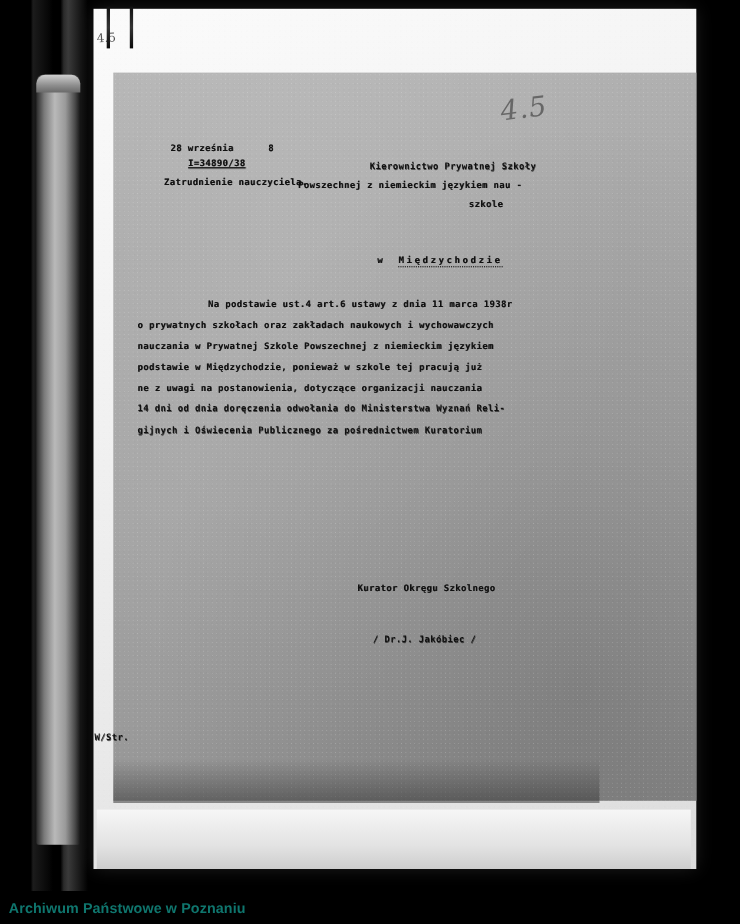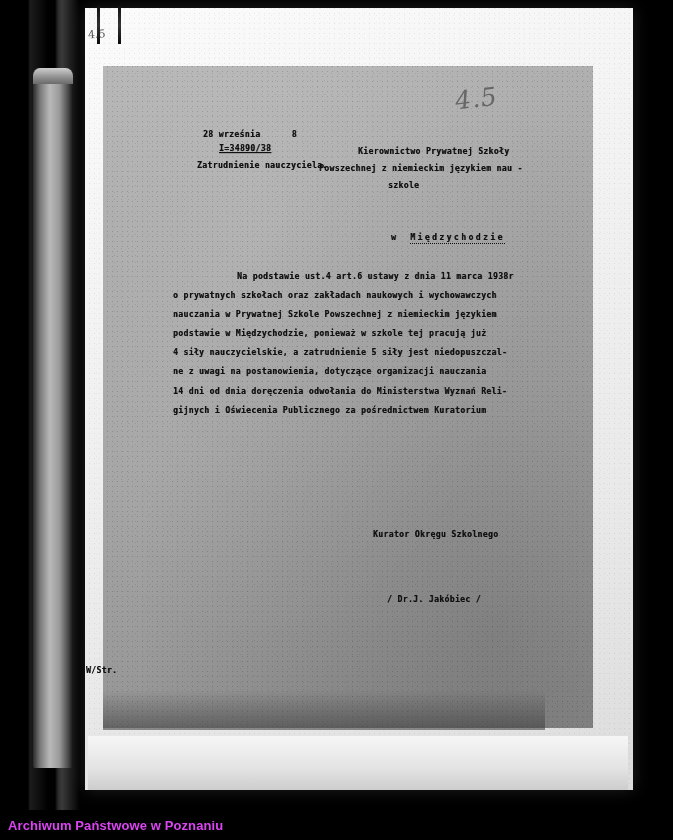--- a/index.html
+++ b/index.html
@@ -63,28 +63,27 @@
     position: absolute;
     left: 88px; top: 736px;
     width: 540px; height: 54px;
     background: linear-gradient(180deg, #f6f6f6, #e3e3e3 60%, #cdcdcd);
   }
 
   
   .document {
     position: absolute;
     left: 103px; top: 66px;
-    width: 442px; height: 662px;
+    width: 530px; height: 662px;
     background:
       radial-gradient(ellipse at 30% 20%, rgba(255,255,255,0.10), rgba(0,0,0,0) 60%),
       radial-gradient(ellipse at 80% 85%, rgba(0,0,0,0.16), rgba(0,0,0,0) 65%),
       linear-gradient(172deg, #b4b4b4 0%, #ababab 22%, #a5a5a5 55%, #9b9b9b 80%, #8f8f8f 100%);
     color: #121212;
     overflow: hidden;
-    padding-left: 48px;
   }
   
   .document::before,
   .backing-sheet::before {
     content: "";
     position: absolute;
     inset: 0;
     pointer-events: none;
     opacity: 0.40;
     background-image:
@@ -115,21 +114,21 @@
   }
   .tw.bold { font-weight: bold; }
 
   
   .hdr-left { position: absolute; left: 46px; top: 64px; }
   .hdr-left .l1 { position: relative; left: 6px; }
   .hdr-left .l2 { position: relative; left: 22px; margin-top: 6px; text-decoration: underline; }
   .hdr-left .l3 { position: relative; left: 0px;  margin-top: 9px; }
 
   
-  .hdr-right { position: absolute; left: 207px; top: 81px; text-align: left; }
+  .hdr-right { position: absolute; left: 207px; top: 81px; text-align: center; }
   .hdr-right .a1 { }
   .hdr-right .a2 { margin-top: 9px; position: relative; left: -39px; }
   .hdr-right .a3 { margin-top: 9px; position: relative; left: 30px; }
 
   .hdr-city {
     position: absolute;
     left: 240px; top: 160px;
   }
   .hdr-city .w { letter-spacing: 0.35px; }
   .hdr-city .city {
@@ -140,21 +139,21 @@
     margin-left: 14px;
   }
 
   
   .body-block { position: absolute; left: 22px; top: 206px; width: 400px; }
   .body-block .ln { margin-bottom: 11px; }
   .body-block .indent { padding-left: 64px; }
 
   
   .sig-title { position: absolute; left: 222px; top: 464px; }
-  .sig-name  { position: absolute; left: 236px; top: 529px; }
+  .sig-name  { position: absolute; left: 236px; top: 511px; }
 
   
   .note-wstr {
     position: absolute;
     left: 86px; top: 666px;
     z-index: 6;
   }
 
   
   .pencil-mark {
@@ -203,21 +202,21 @@
   
   .caption-bar {
     position: absolute;
     left: 0; bottom: 0;
     width: 673px; height: 30px;
     background: #000;
     display: flex;
     align-items: center;
   }
   .caption-text {
-    color: #d946ef;
+    color: #0f766e;
     font-family: "Liberation Sans", sans-serif;
     font-size: 13px;
     font-weight: bold;
     padding-left: 8px;
     letter-spacing: 0.1px;
   }
 </style>
 </head>
 <body>
 
@@ -251,21 +250,20 @@
 
       <div class="hdr-city">
         <span class="tw bold w">w</span><span class="tw city">Międzychodzie</span>
       </div>
 
       <div class="body-block">
         <div class="tw bold ln indent">Na podstawie ust.4 art.6 ustawy z dnia 11 marca 1938r</div>
         <div class="tw bold ln">o prywatnych szkołach oraz zakładach naukowych i wychowawczych</div>
         <div class="tw bold ln">nauczania w Prywatnej Szkole Powszechnej z niemieckim językiem</div>
         <div class="tw bold ln">podstawie w Międzychodzie, ponieważ w szkole tej pracują już</div>
-        <div class="tw bold ln">4 siły nauczycielskie, a zatrudnienie 5 siły jest niedopuszczal-</div>
         <div class="tw bold ln">ne z uwagi na postanowienia, dotyczące organizacji nauczania</div>
         <div class="tw bold ln">14 dni od dnia doręczenia odwołania do Ministerstwa Wyznań Reli-</div>
         <div class="tw bold ln">gijnych i Oświecenia Publicznego za pośrednictwem Kuratorium</div>
       </div>
 
       <div class="tw bold sig-title">Kurator Okręgu Szkolnego</div>
       <div class="tw bold sig-name">/ Dr.J. Jakóbiec /</div>
 
     </div>
   </div>

